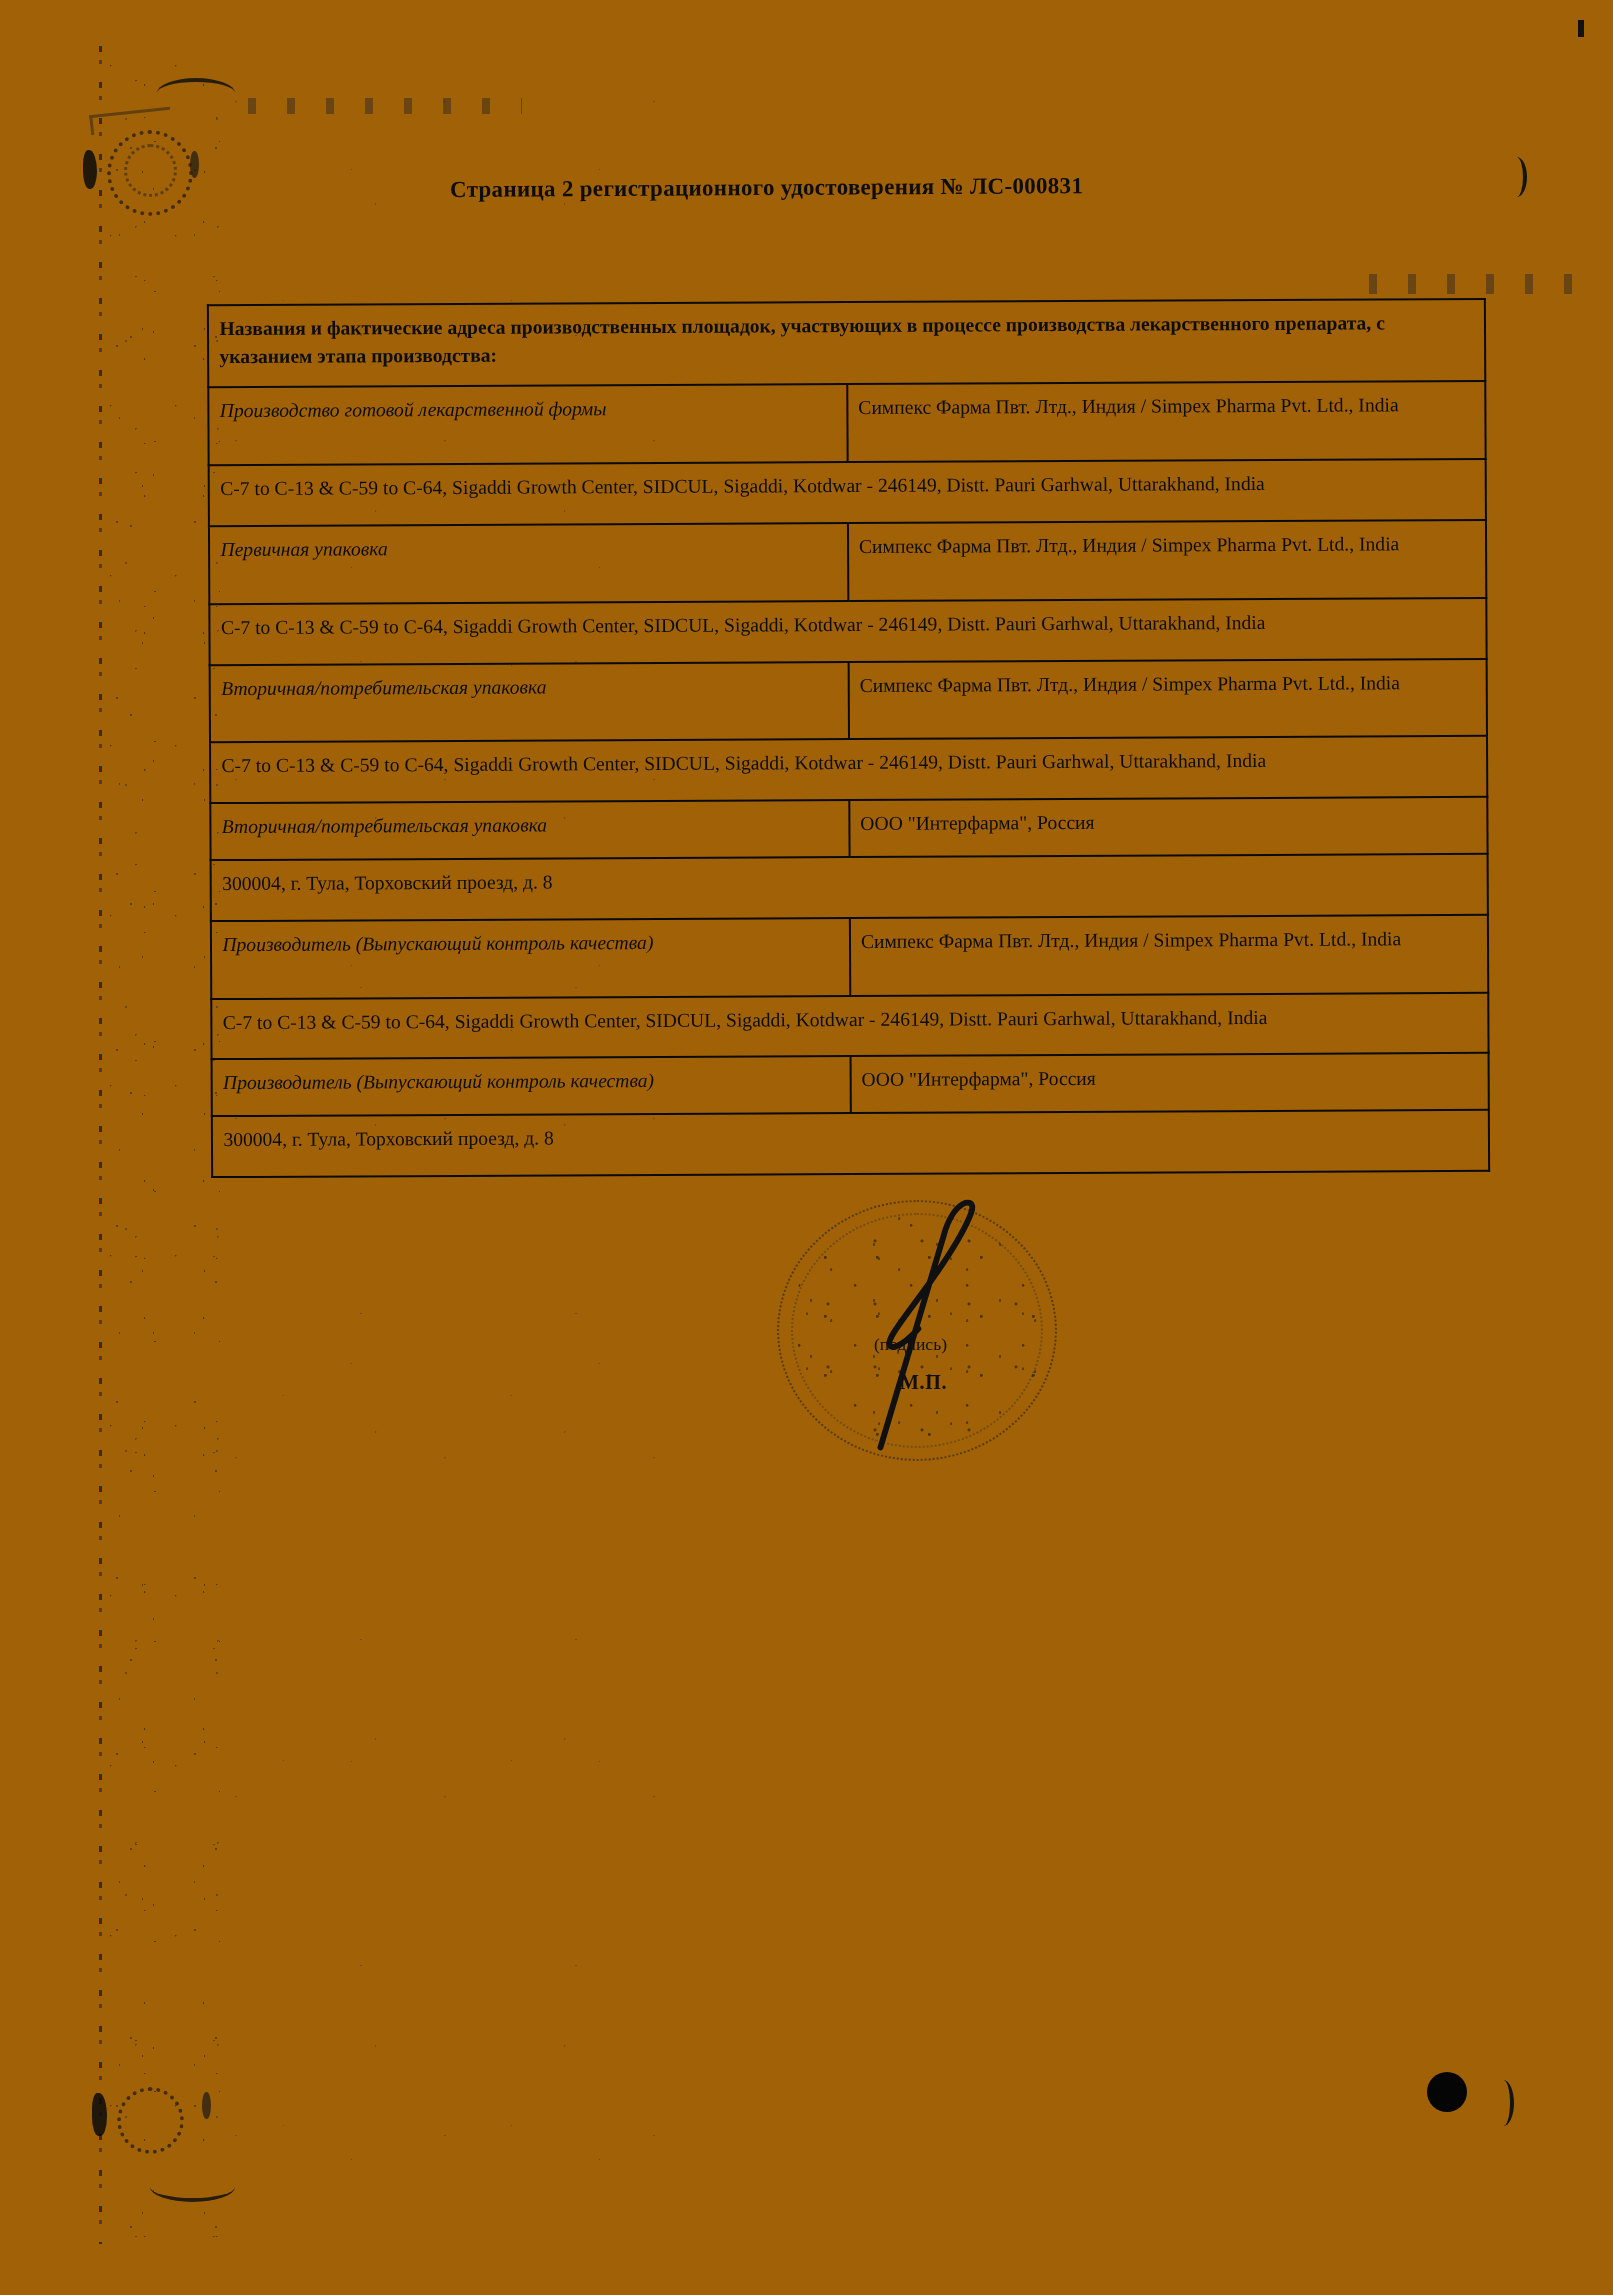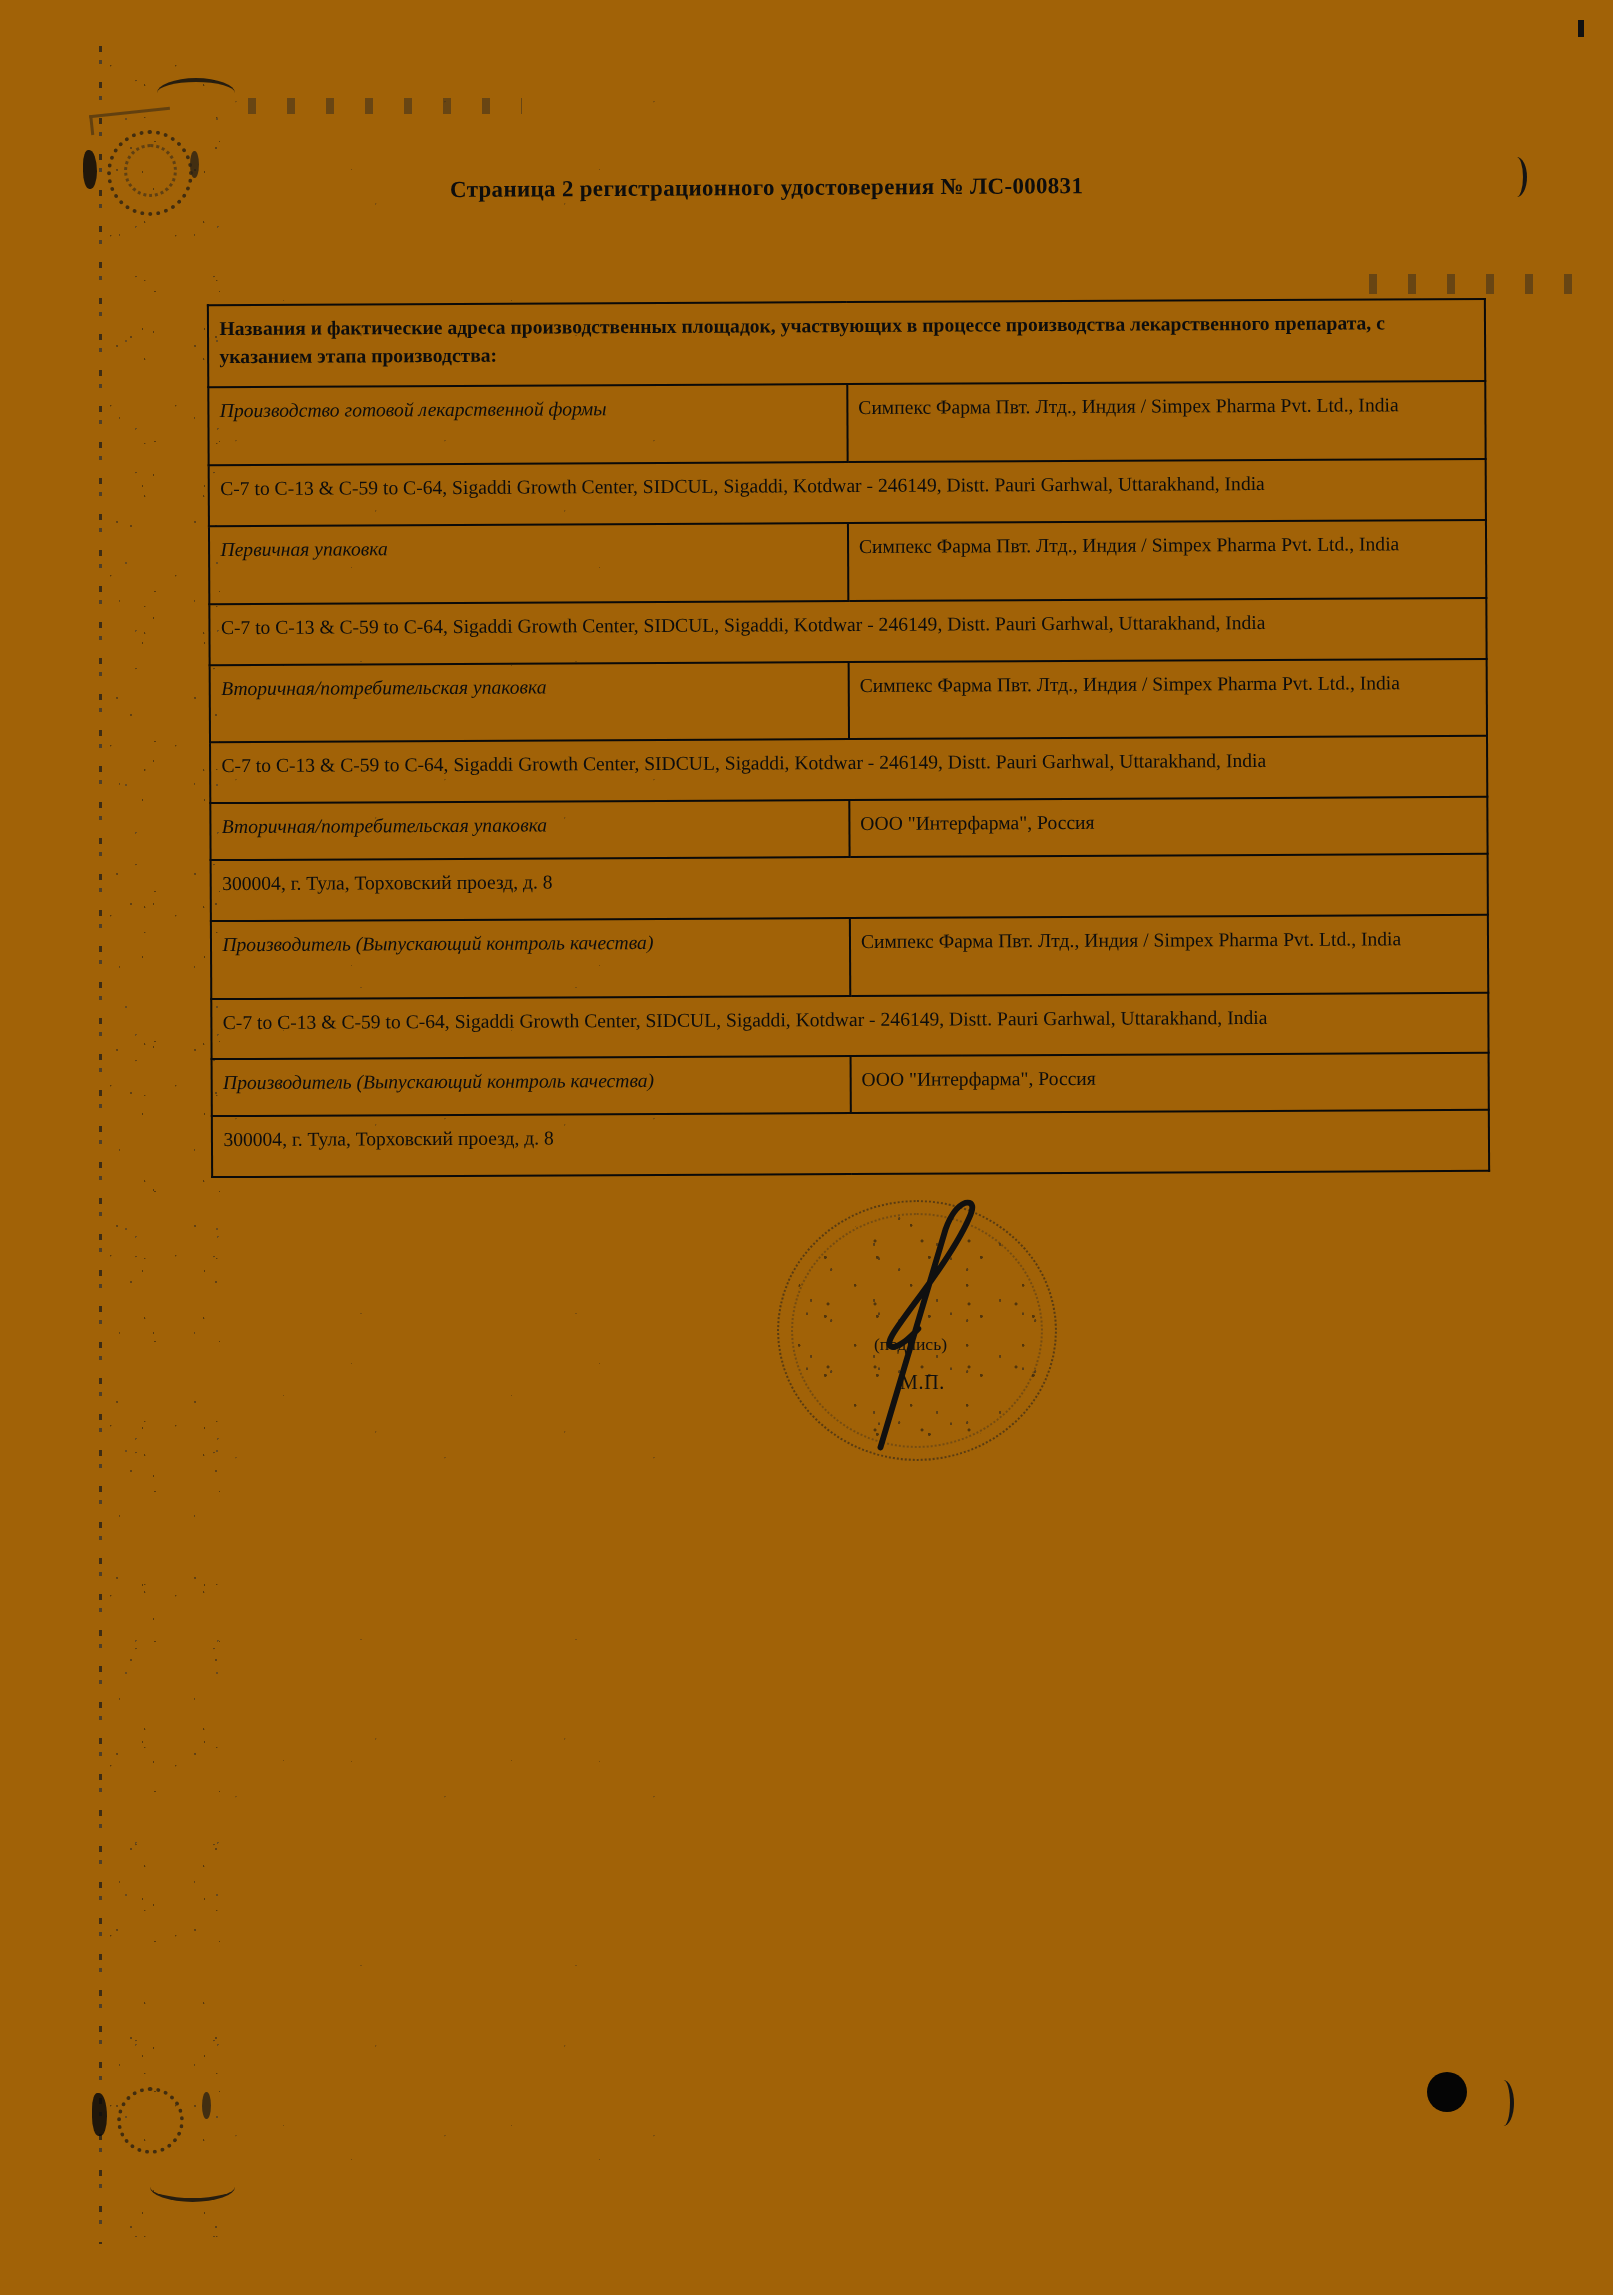--- a/index.html
+++ b/index.html
@@ -271,21 +271,21 @@
     position: absolute;
     left: 97px; top: 134px;
     font-size: 17.6px;
     color: #101010;
     white-space: nowrap;
   }
   .stamp-label-mp {
     position: absolute;
     left: 123px; top: 171px;
     font-size: 20px;
-    font-weight: normal;
+    font-weight: bold;
     color: #101010;
     white-space: nowrap;
     letter-spacing: 0.7px;
   }
   .handsig {
     position: absolute;
     left: 750px;
     top: 1167px;
     width: 274px;
     height: 313px;

